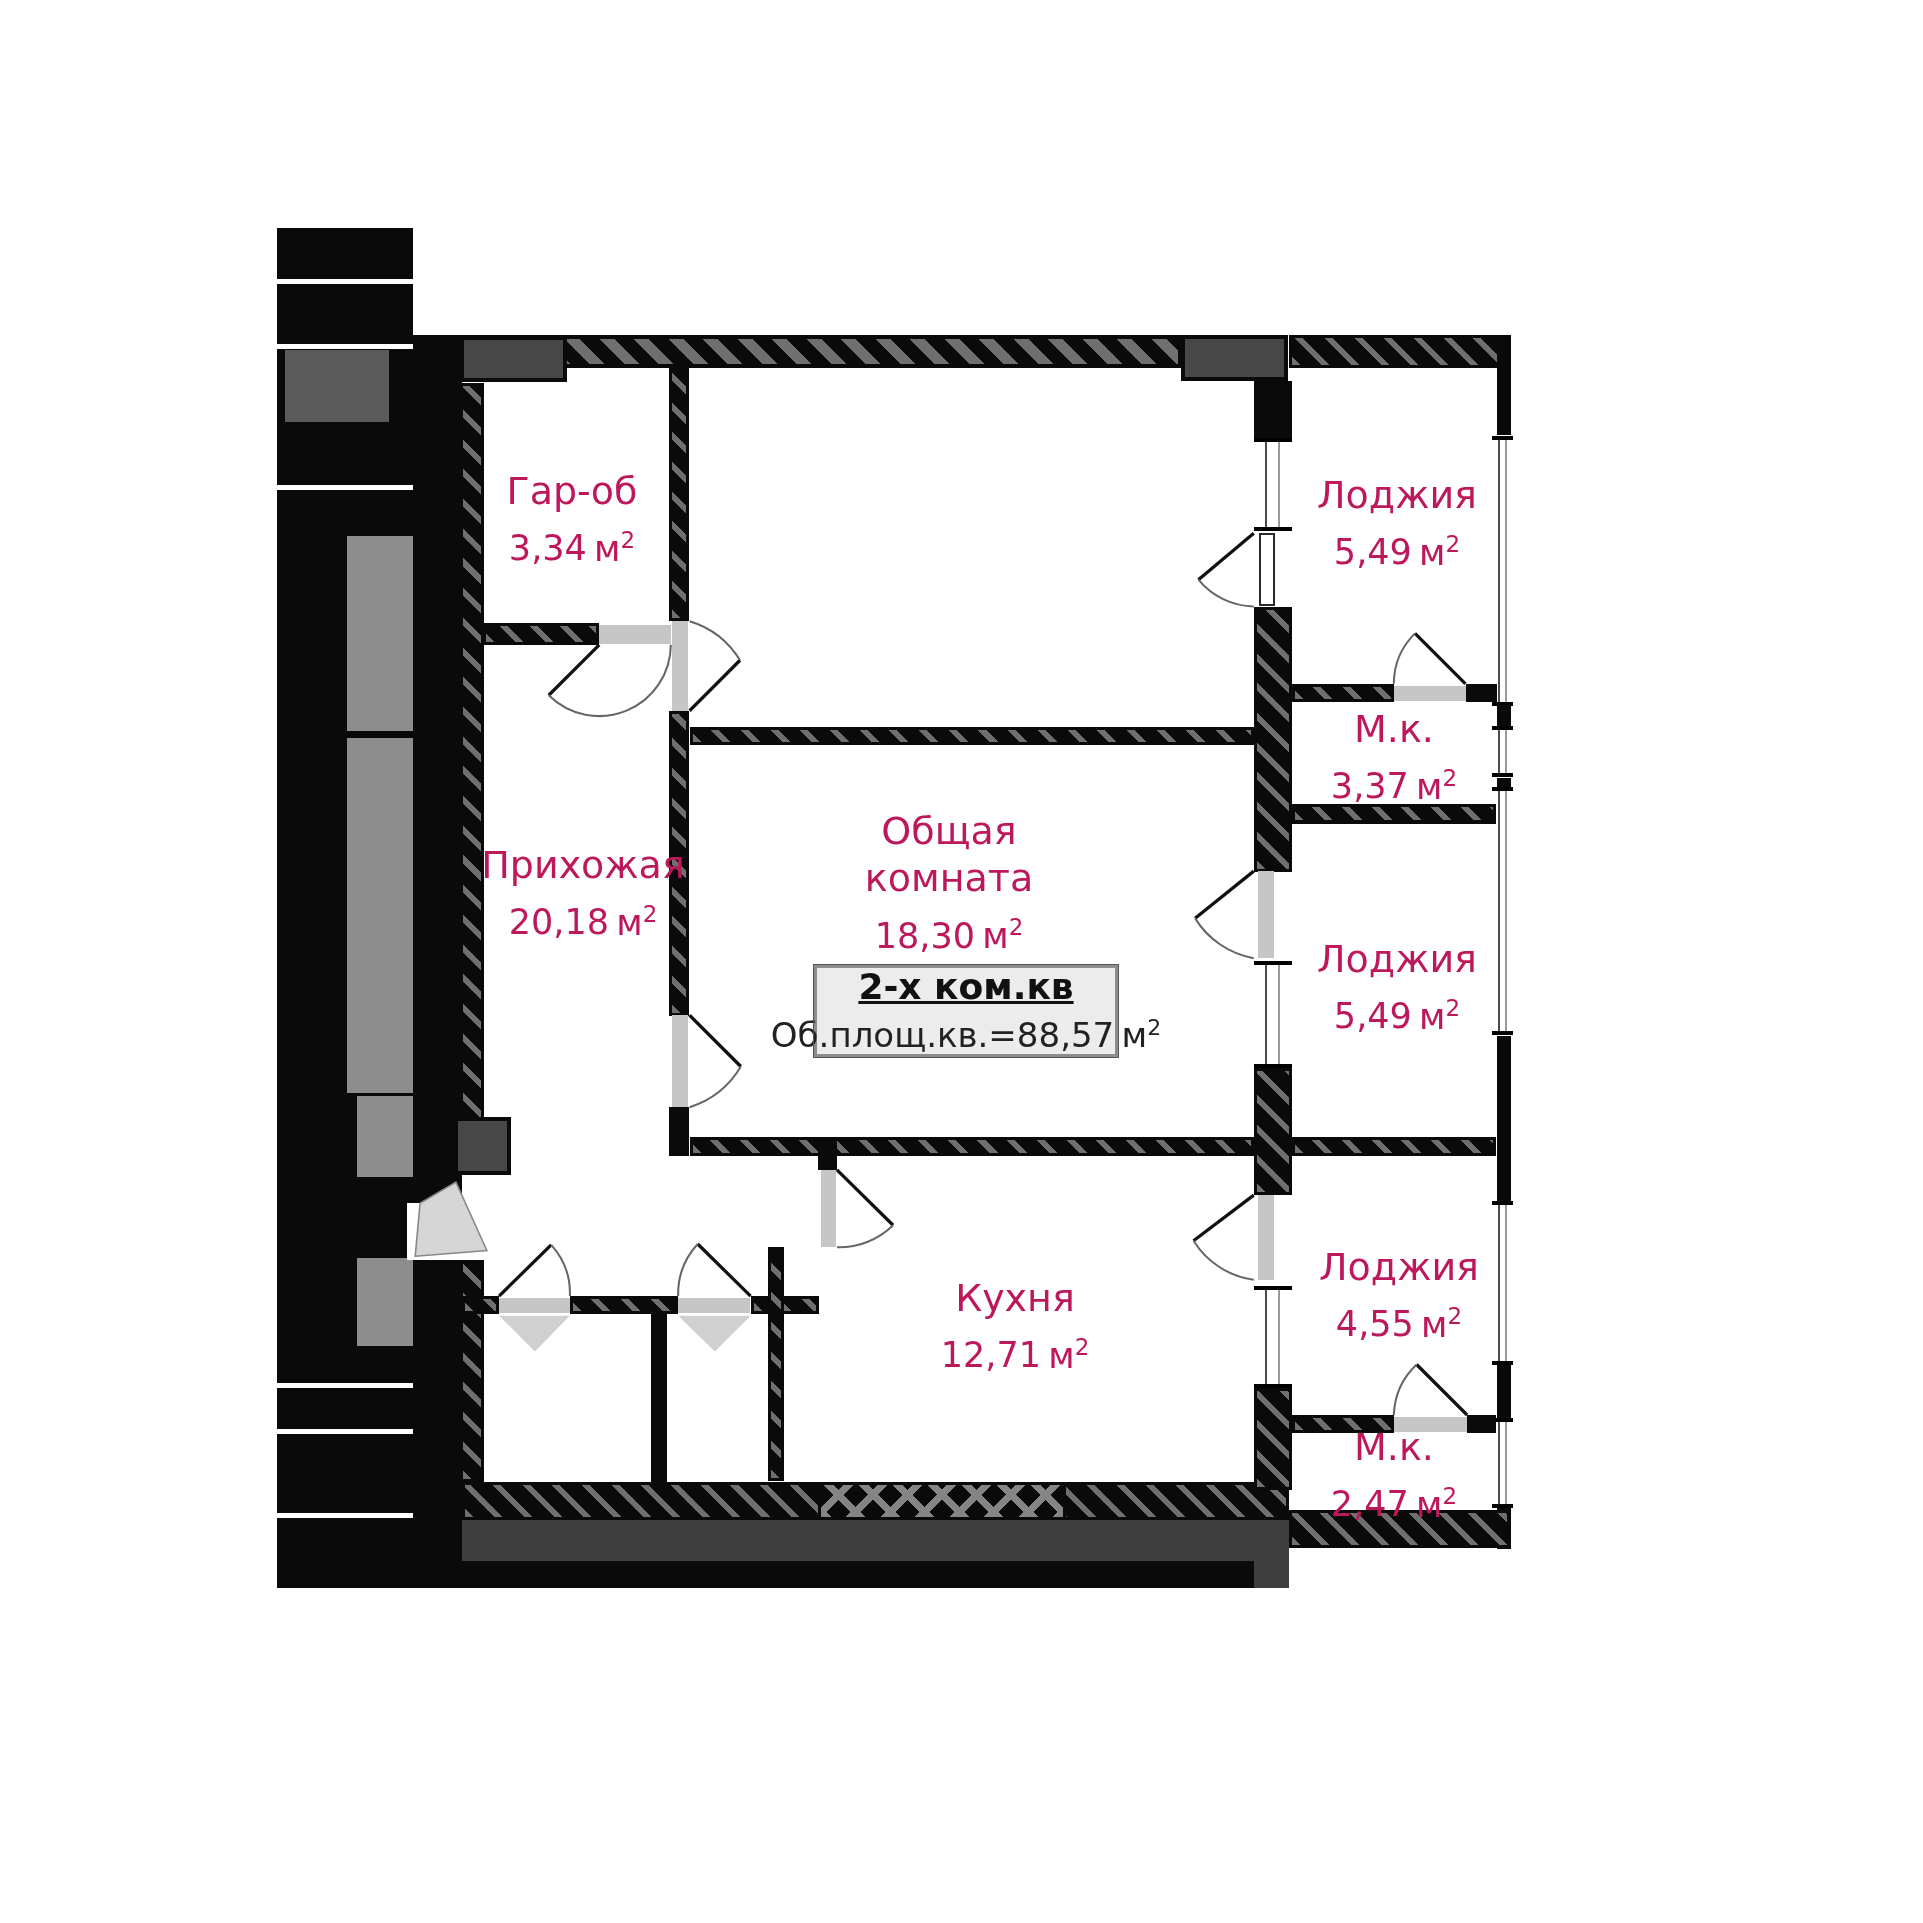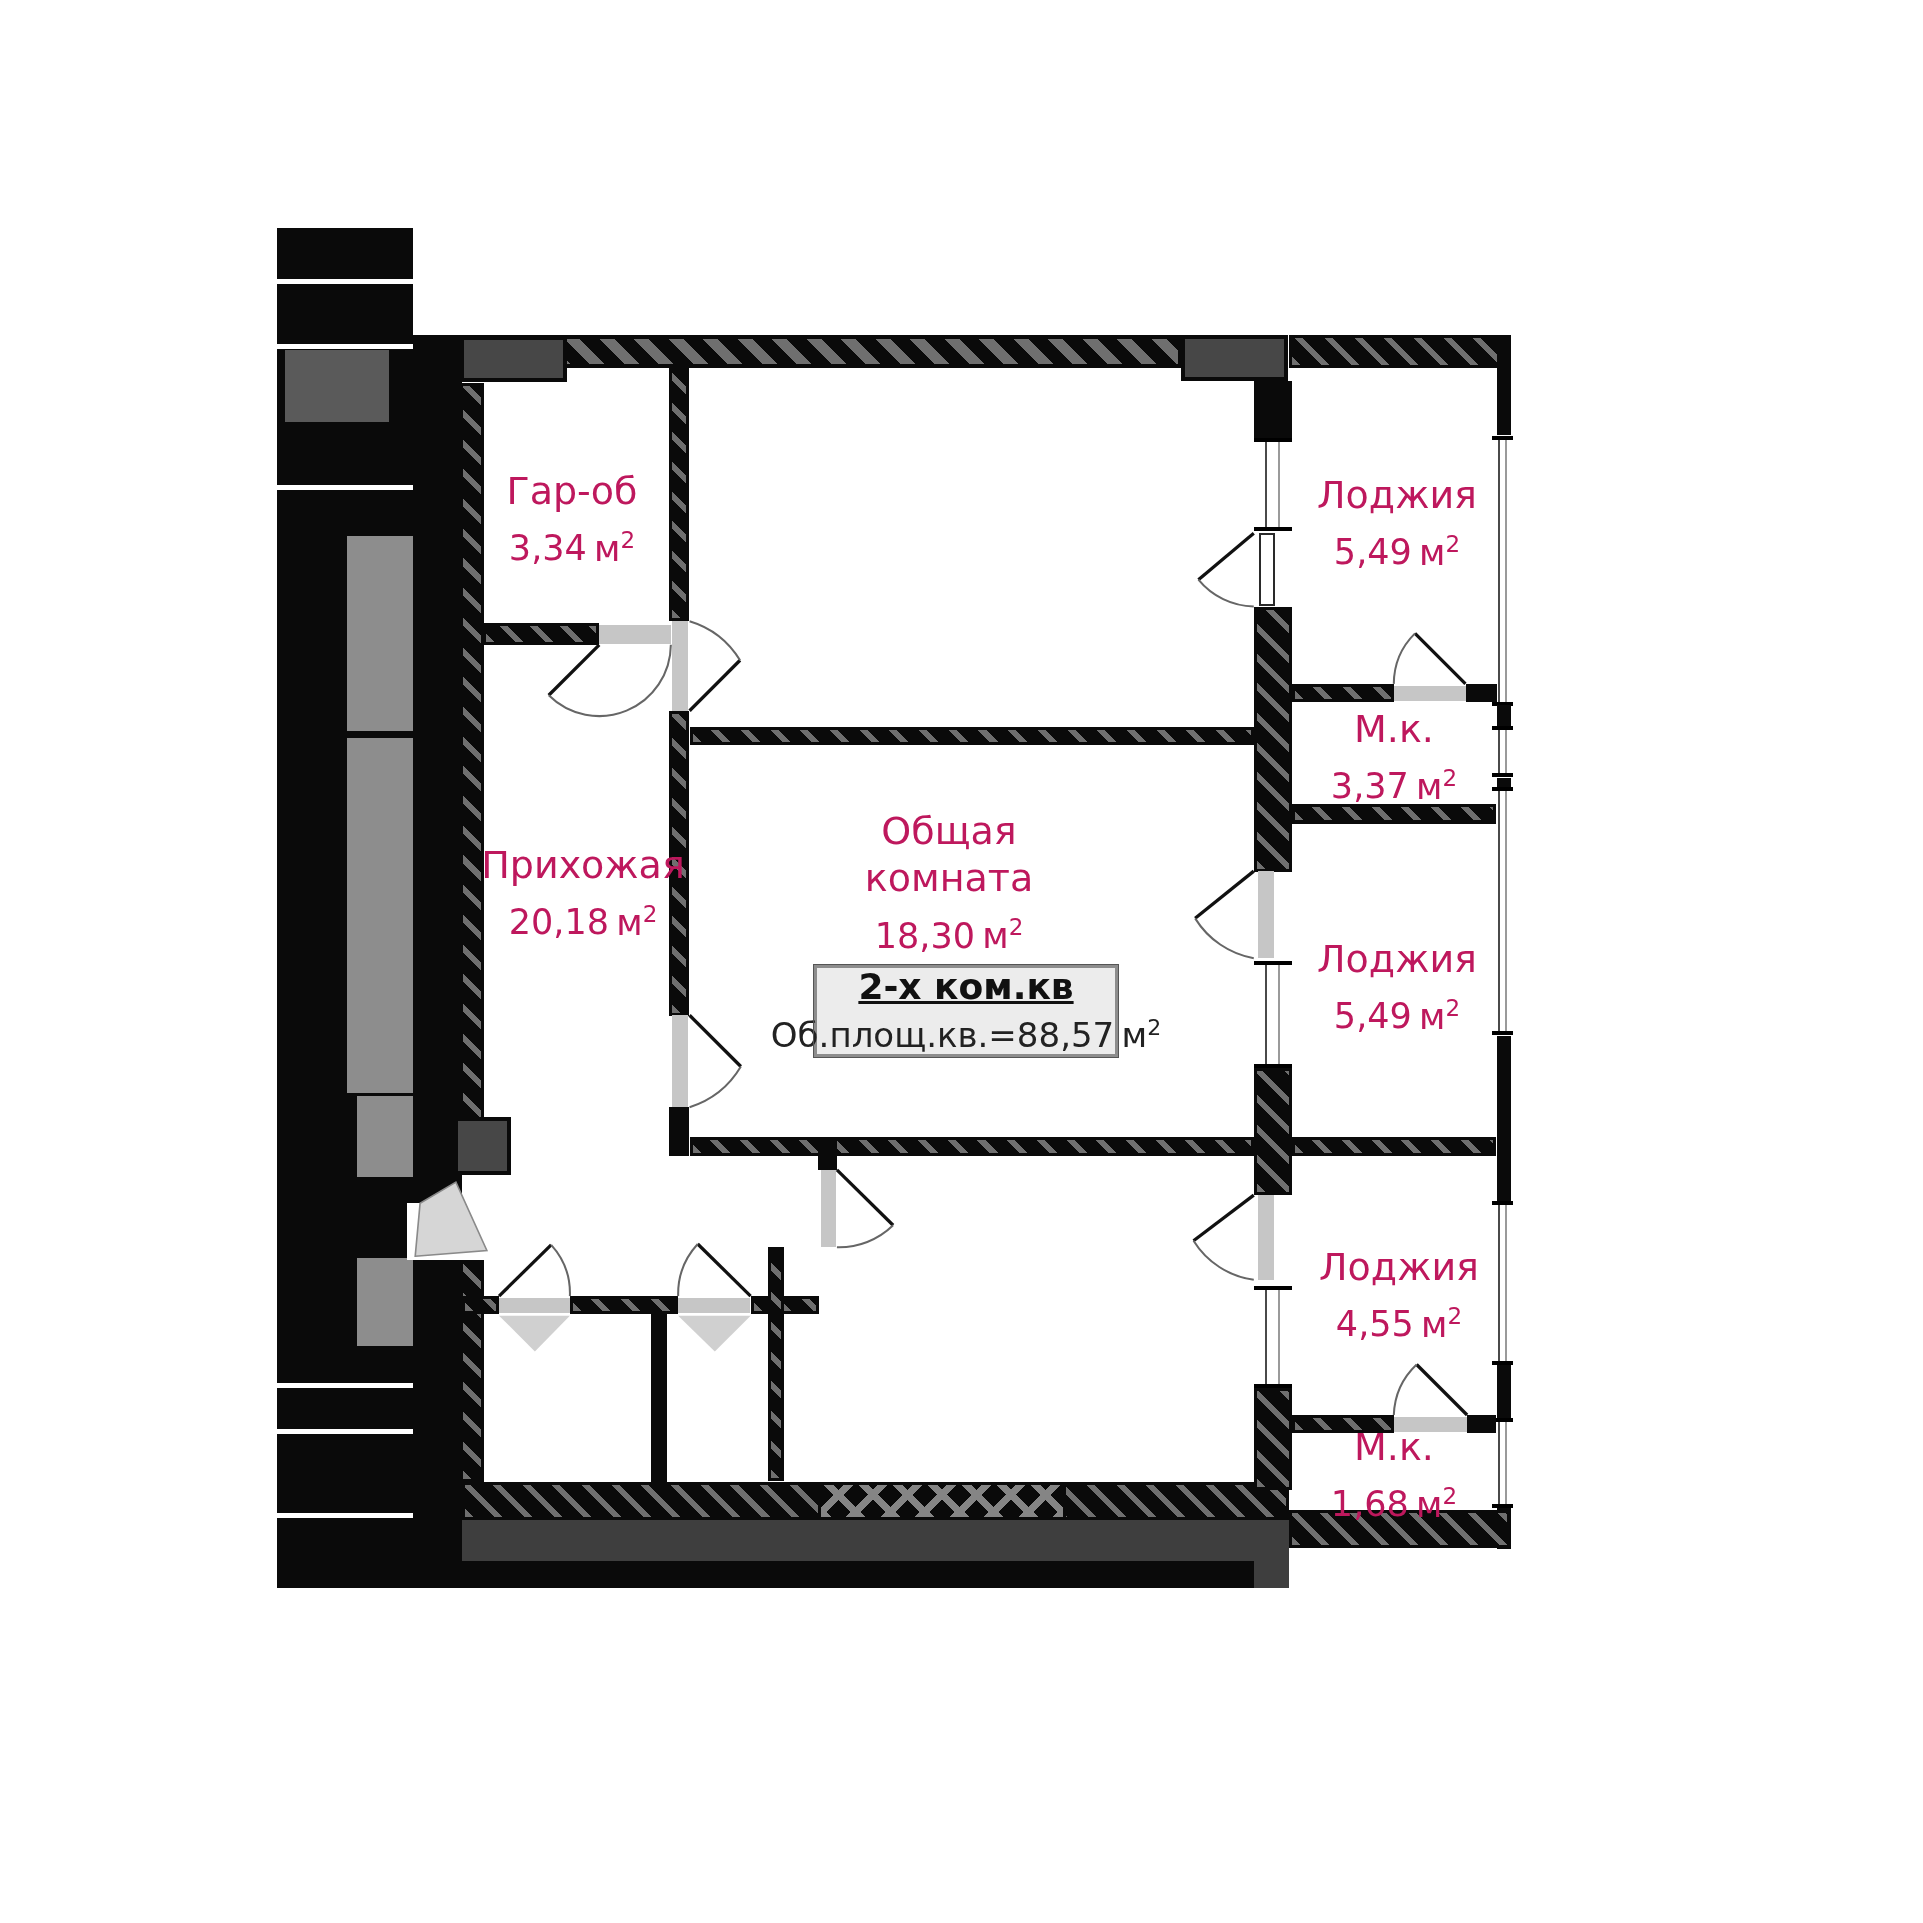--- a/index.html
+++ b/index.html
@@ -197,29 +197,33 @@
   <div class="roomlabel" style="left:583px;top:893px;width:261px;">
     <div class="rname">Прихожая</div>
     <div class="rarea"><span>20,18</span><span class="unit">м</span><sup>2</sup></div>
   </div>
 
   <div class="roomlabel" style="left:1397px;top:987px;width:228px;">
     <div class="rname">Лоджия</div>
     <div class="rarea"><span>5,49</span><span class="unit">м</span><sup>2</sup></div>
   </div>
 
+  <div class="roomlabel" style="left:1015px;top:1326px;width:261px;">
+    <div class="rname">Кухня</div>
+    <div class="rarea"><span>12,71</span><span class="unit">м</span><sup>2</sup></div>
+  </div>
 
   <div class="roomlabel" style="left:1399px;top:1295px;width:228px;">
     <div class="rname">Лоджия</div>
     <div class="rarea"><span>4,55</span><span class="unit">м</span><sup>2</sup></div>
   </div>
 
   <div class="roomlabel" style="left:1394px;top:1475px;width:228px;">
     <div class="rname">М.к.</div>
-    <div class="rarea"><span>1,68</span><span class="unit">м</span><sup>2</sup></div>
+    <div class="rarea"><span>2,47</span><span class="unit">м</span><sup>2</sup></div>
   </div>
 
   <div class="infobox">
     <div class="ib-title">2-х ком.кв</div>
     <div class="ib-area"><span>Об.площ.кв.=88,57</span><span class="unit">м</span><sup>2</sup></div>
   </div>
 
 </div>
 
 

